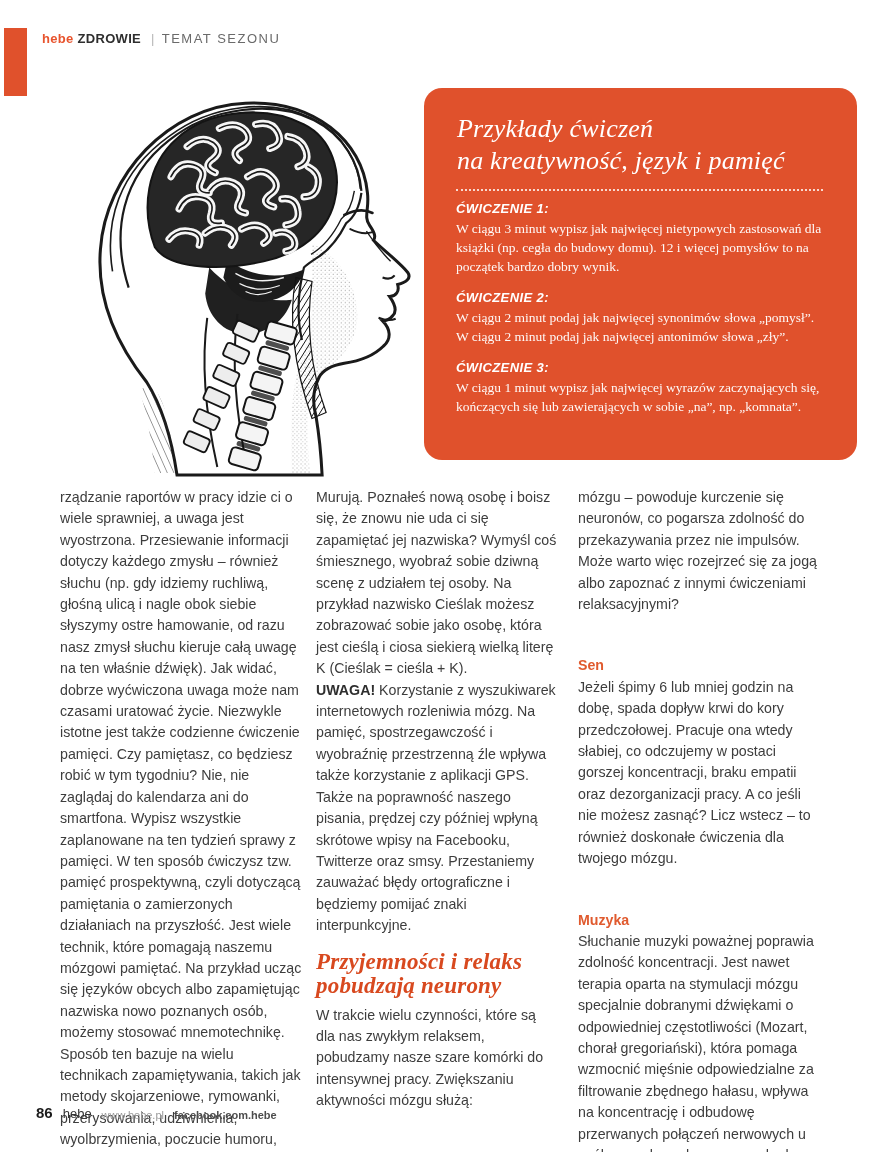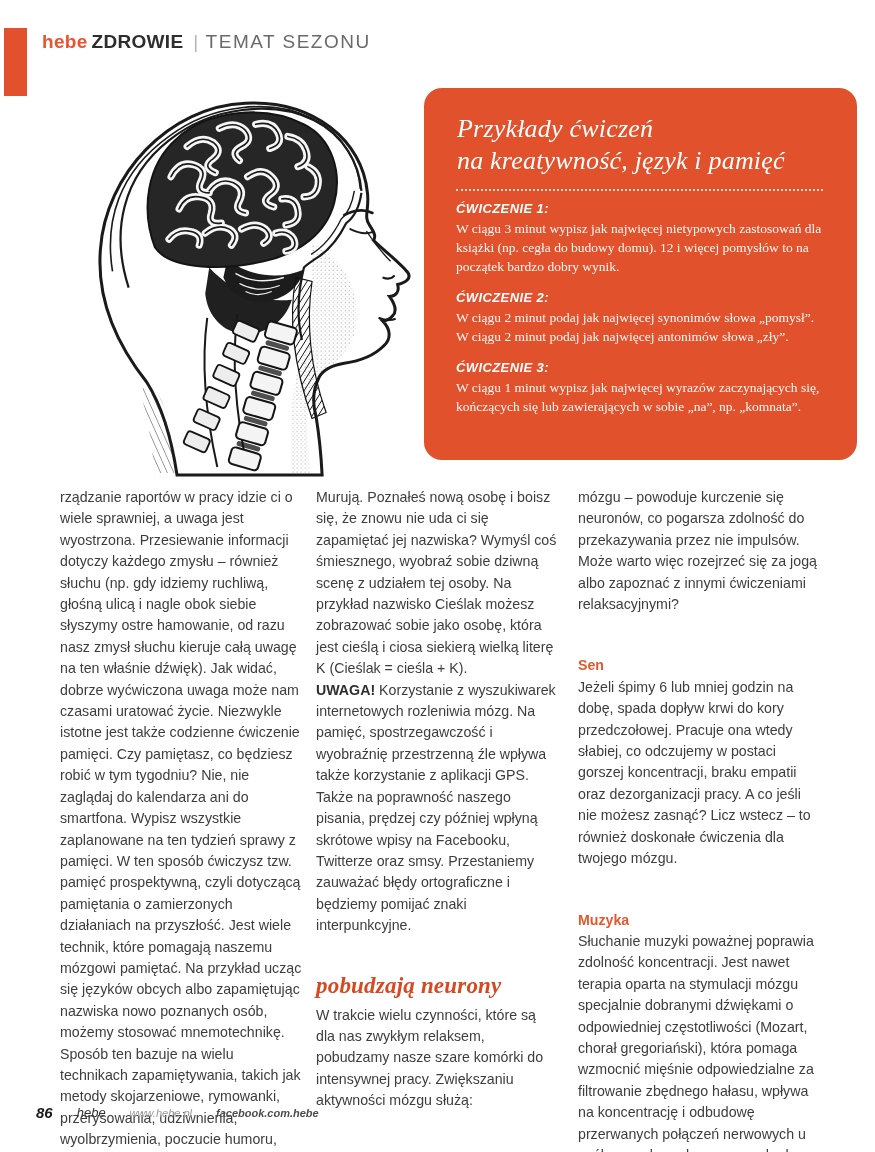--- a/index.html
+++ b/index.html
@@ -3,21 +3,21 @@
 <meta charset="utf-8">
 <style>
   html,body{margin:0;padding:0;background:#d9d9d9;}
   .page{
     position:relative;width:875px;height:1152px;background:#ffffff;
     margin:0 auto;overflow:hidden;
     font-family:"Liberation Sans", sans-serif;color:#3d3d3d;
   }
   
   .edge-tab{position:absolute;left:4px;top:28px;width:23px;height:68px;background:#E0512C;}
-  .masthead{position:absolute;left:42px;top:31px;font-size:19px;letter-spacing:.3px;white-space:nowrap;}
+  .masthead{position:absolute;left:42px;top:31px;font-size:13px;letter-spacing:.3px;white-space:nowrap;}
   .masthead .brand{color:#E8542E;font-weight:bold;}
   .masthead .section{color:#2e2e2e;font-weight:bold;margin-left:4px;}
   .masthead .sep{color:#b5b5b5;font-weight:300;margin:0 7px 0 10px;}
   .masthead .topic{color:#6a6a6a;letter-spacing:1.5px;font-weight:400;}
   
   .illus{position:absolute;left:58px;top:80px;width:368px;height:398px;}
   
   .exbox{
     position:absolute;left:424px;top:88px;width:433px;height:372px;
     background:#E0512C;border-radius:18px;box-sizing:border-box;
@@ -40,21 +40,21 @@
   .col-1{left:60px;}
   .col-2{left:316px;}
   .col-3{left:578px;}
   .uwaga{font-weight:bold;color:#2e2e2e;}
   .col-heading{
     margin:13px 0 7px;font-family:"Liberation Serif", serif;font-style:italic;font-weight:bold;
     font-size:23px;line-height:24px;color:#D8491F;letter-spacing:.2px;
   }
   .subhead{display:block;color:#E05A2E;font-weight:bold;margin-top:40px;}
   
-  .pagefoot{position:absolute;left:36px;top:1104px;display:flex;align-items:center;gap:24px;white-space:nowrap;font-style:italic;}
+  .pagefoot{position:absolute;left:36px;top:1104px;display:flex;align-items:flex-end;gap:10px;white-space:nowrap;}
   .pagefoot .pn{font-size:15px;font-weight:bold;color:#1a1a1a;}
   .pagefoot .fbrand{font-size:13px;color:#333;font-weight:500;}
   .pagefoot .site{font-size:11px;color:#9a9a9a;}
   .pagefoot .fbook{font-size:11px;color:#4d4d4d;font-weight:bold;}
 </style>
 </head>
 <body>
 
 <div class="page">
 
@@ -196,21 +196,21 @@
   </aside>
 
   <div class="col col-1">
     <p>rządzanie raportów w pracy idzie ci o wiele sprawniej, a uwaga jest wyostrzona. Przesiewanie informacji dotyczy każdego zmysłu – również słuchu (np. gdy idziemy ruchliwą, głośną ulicą i nagle obok siebie słyszymy ostre hamowanie, od razu nasz zmysł słuchu kieruje całą uwagę na ten właśnie dźwięk). Jak widać, dobrze wyćwiczona uwaga może nam czasami uratować życie. Niezwykle istotne jest także codzienne ćwiczenie pamięci. Czy pamiętasz, co będziesz robić w tym tygodniu? Nie, nie zaglądaj do kalendarza ani do smartfona. Wypisz wszystkie zaplanowane na ten tydzień sprawy z pamięci. W ten sposób ćwiczysz tzw. pamięć prospektywną, czyli dotyczącą pamiętania o zamierzonych działaniach na przyszłość. Jest wiele technik, które pomagają naszemu mózgowi pamiętać. Na przykład ucząc się języków obcych albo zapamiętując nazwiska nowo poznanych osób, możemy stosować mnemotechnikę. Sposób ten bazuje na wielu technikach zapamiętywania, takich jak metody skojarzeniowe, rymowanki, przerysowania, udziwnienia, wyolbrzymienia, poczucie humoru, akronimy (skrótowce). Aby zapamiętać na przykład oznaczenia cyfr rzymskich (L = 50, C = 100, D = 500, M = 1000), możemy ułożyć wierszyk, w którym pierwsze litery będą reprezentowały oznaczenia tych cyfr, np.: Lecą Cegły, Dom</p>
   </div>
 
   <div class="col col-2">
     <p>Murują. Poznałeś nową osobę i boisz się, że znowu nie uda ci się zapamiętać jej nazwiska? Wymyśl coś śmiesznego, wyobraź sobie dziwną scenę z udziałem tej osoby. Na przykład nazwisko Cieślak możesz zobrazować sobie jako osobę, która jest cieślą i ciosa siekierą wielką literę K (Cieślak = cieśla + K).</p>
     <p><span class="uwaga">UWAGA!</span><span> Korzystanie z wyszukiwarek internetowych rozleniwia mózg. Na pamięć, spostrzegawczość i wyobraźnię przestrzenną źle wpływa także korzystanie z aplikacji GPS. Także na poprawność naszego pisania, prędzej czy później wpłyną skrótowe wpisy na Facebooku, Twitterze oraz smsy. Przestaniemy zauważać błędy ortograficzne i będziemy pomijać znaki interpunkcyjne.</span></p>
     <h3 class="col-heading">
-      <br>
+      <span>Przyjemności i relaks</span><br>
       <span>pobudzają neurony</span>
     </h3>
     <p>W trakcie wielu czynności, które są dla nas zwykłym relaksem, pobudzamy nasze szare komórki do intensywnej pracy. Zwiększaniu aktywności mózgu służą:</p>
     <span class="subhead">Medytacja</span>
     <p>Już pół godziny dziennie wpływa na dobre zmiany w hipokampie, czyli miejscu odpowiedzialnym za uczenie się, zapamiętywanie oraz emocje. W czasie medytacji spada też poziom kortyzolu we krwi. Ten hormon stresu jest odpowiedzialny nie tylko za nasze złe samopoczucie, ale także wpływa na pracę</p>
   </div>
 
   <div class="col col-3">
     <p>mózgu – powoduje kurczenie się neuronów, co pogarsza zdolność do przekazywania przez nie impulsów. Może warto więc rozejrzeć się za jogą albo zapoznać z innymi ćwiczeniami relaksacyjnymi?</p>
     <span class="subhead">Sen</span>

